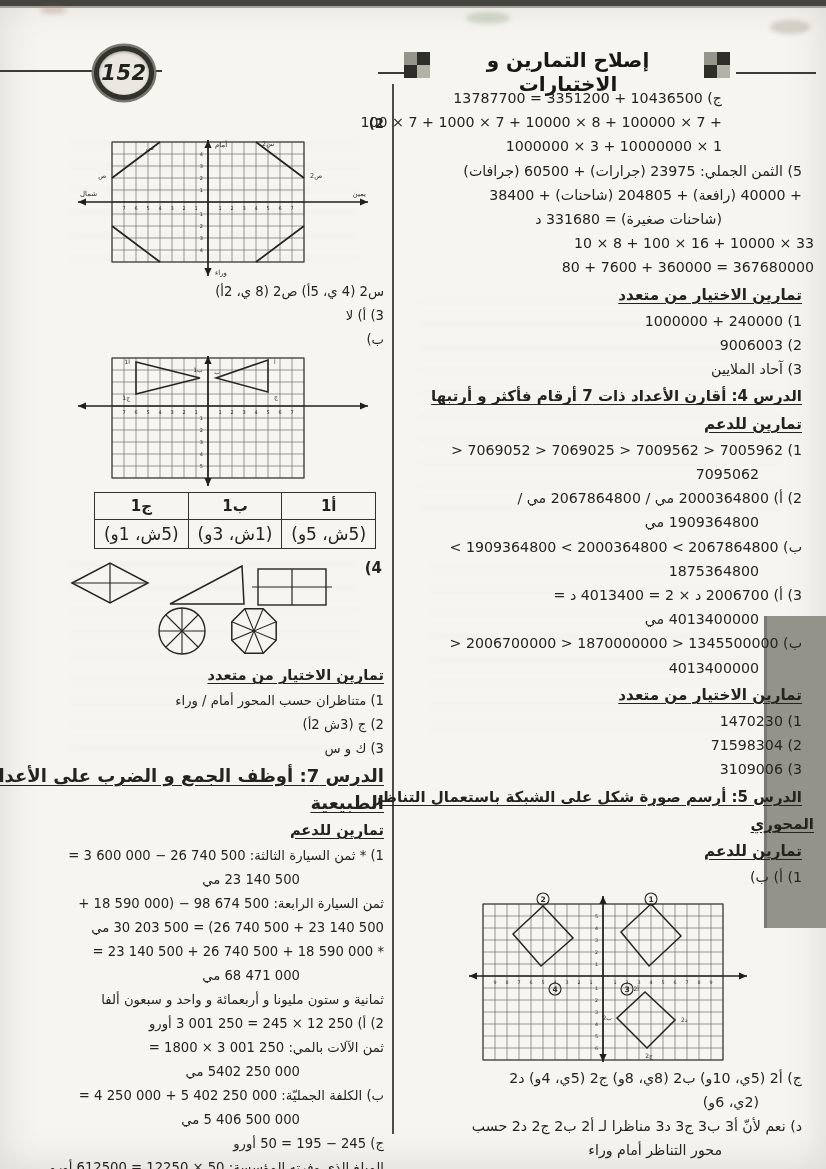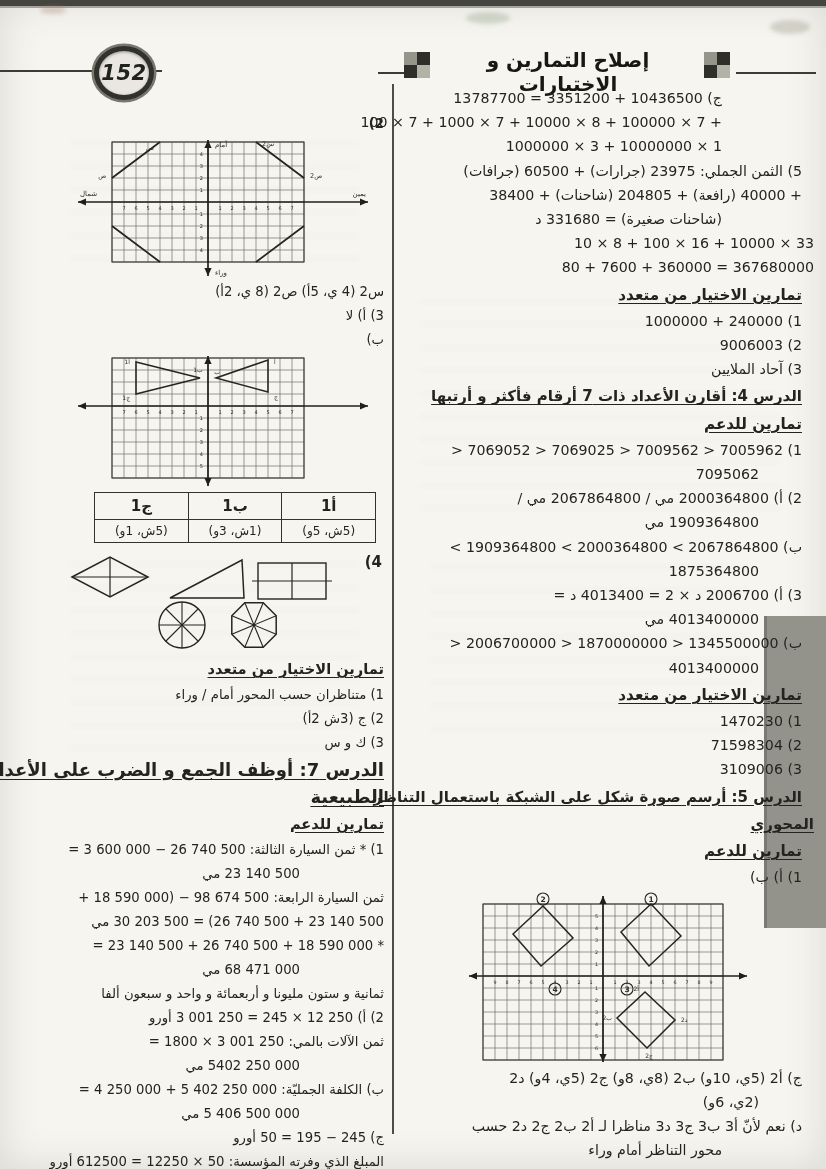--- a/index.html
+++ b/index.html
@@ -29,21 +29,21 @@
   .lesson{font-weight:bold;text-decoration:underline;text-underline-offset:3px;font-size:15px;margin-top:3px;text-align:right;}
   #left-col .lesson{font-size:18px;}
   .c{text-align:right;padding-right:0;}
   .ind1{padding-right:92px;}
   #left-col .ind1{padding-right:88px;}
   .ind2{padding-right:55px;}
   .lbl{font-weight:bold;font-size:15px;}
   table.anstable{border-collapse:collapse;direction:rtl;margin:4px 12px 8px auto;width:282px;}
   table.anstable td,table.anstable th{border:1.6px solid #33322c;text-align:center;color:#24241f;}
   table.anstable th{font-size:15px;font-weight:bold;padding:4px 2px;}
-  table.anstable td{font-size:12px;padding:4px 2px;}
+  table.anstable td{font-size:17px;padding:4px 2px;}
   .shapesbox{position:relative;height:102px;margin:2px 0 4px;}
   .shapesbox .f4{position:absolute;right:6px;top:2px;font-weight:bold;font-size:15px;direction:rtl;color:#24241f;}
   .ghost{position:absolute;background:repeating-linear-gradient(0deg,rgba(95,92,80,.5) 0 3px,transparent 3px 23px);
          filter:blur(2.5px);opacity:.07;pointer-events:none;}
   .smudge{position:absolute;border-radius:50%;filter:blur(2px);pointer-events:none;}
   svg text{font-family:"DejaVu Sans",sans-serif;}
 </style>
 </head>
 <body>
 

